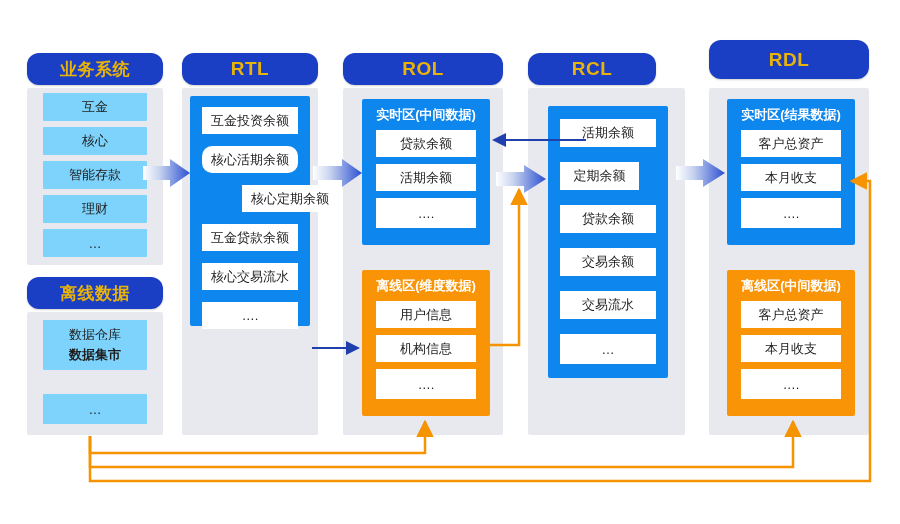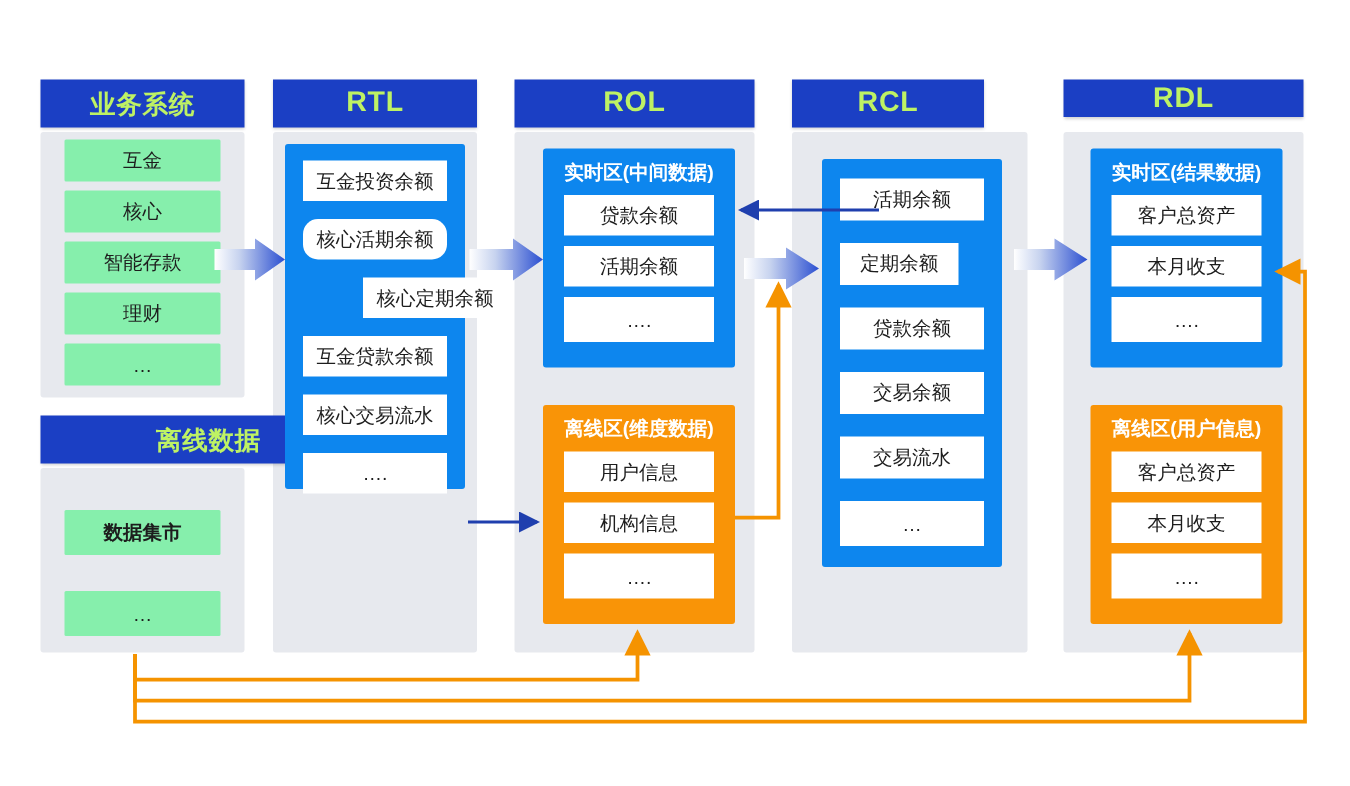--- a/index.html
+++ b/index.html
@@ -11,33 +11,34 @@
   }
   #stage{position:relative;width:900px;height:524px;}
 
   
   .colbg{position:absolute;background:#e7e9ee;border-radius:2px;}
 
   
   .hdr{
     position:absolute;
     background:#1b3fc4;
-    color:#bef264;
+    color:#eab308;
     font-weight:bold;
     display:flex;align-items:center;justify-content:center;
     letter-spacing:.5px;
     box-shadow:0 1px 2px rgba(0,0,0,.18);
+    border-radius:12px;
   }
   .hdr.cn{font-size:17px;}
   .hdr.en{font-size:19px;}
 
   
   .chip{
     position:absolute;
-    background:#86efac;
+    background:#7dd3fc;
     display:flex;align-items:center;justify-content:center;
     font-size:13px;color:#1d1d1d;
     border-radius:1px;
   }
 
   
   .zone{position:absolute;border-radius:2px;}
   .zone.blue{background:#0d86ee;}
   .zone.orange{background:#f99407;}
   .zone-title{
@@ -59,32 +60,33 @@
 <div id="stage">
 
   <div class="colbg" style="left:27px;  top:88px;  width:136px; height:177px;"></div>
   <div class="colbg" style="left:27px;  top:312px; width:136px; height:123px;"></div>
   <div class="colbg" style="left:182px; top:88px;  width:136px; height:347px;"></div>
   <div class="colbg" style="left:343px; top:88px;  width:160px; height:347px;"></div>
   <div class="colbg" style="left:528px; top:88px;  width:157px; height:347px;"></div>
   <div class="colbg" style="left:709px; top:88px;  width:160px; height:347px;"></div>
 
   <div class="hdr cn" style="left:27px;  top:53px; width:136px; height:32px;">业务系统</div>
-  <div class="hdr cn" style="left:27px;  top:277px;width:136px; height:32px;padding-left:44px;">离线数据</div>
+  <div class="hdr cn" style="left:27px;  top:277px;width:136px; height:32px;">离线数据</div>
   <div class="hdr en" style="left:343px; top:53px; width:160px; height:32px;">ROL</div>
   <div class="hdr en" style="left:182px; top:53px; width:136px; height:32px;">RTL</div>
   <div class="hdr en" style="left:528px; top:53px; width:128px; height:32px;">RCL</div>
-  <div class="hdr en" style="left:709px; top:53px; width:160px; height:25px;">RDL</div>
+  <div class="hdr en" style="left:709px; top:40px; width:160px; height:39px;">RDL</div>
 
   <div class="chip" style="left:43px; top:93px;  width:104px; height:28px;">互金</div>
   <div class="chip" style="left:43px; top:127px; width:104px; height:28px;">核心</div>
   <div class="chip" style="left:43px; top:161px; width:104px; height:28px;">智能存款</div>
   <div class="chip" style="left:43px; top:195px; width:104px; height:28px;">理财</div>
   <div class="chip" style="left:43px; top:229px; width:104px; height:28px;">…</div>
 
+  <div class="chip" style="left:43px; top:320px; width:104px; height:30px;">数据仓库</div>
   <div class="chip" style="left:43px; top:340px; width:104px; height:30px;font-weight:bold;">数据集市</div>
   <div class="chip" style="left:43px; top:394px; width:104px; height:30px;">…</div>
 
   <div class="zone blue" style="left:190px; top:96px; width:120px; height:230px;">
     <div class="zchip" style="left:12px; top:11px;  width:96px; height:27px;">互金投资余额</div>
     <div class="zchip" style="left:12px; top:50px;  width:96px; height:27px;border-radius:10px;">核心活期余额</div>
     <div class="zchip" style="left:12px; top:89px;  width:96px; height:27px;margin-left:40px;">核心定期余额</div>
     <div class="zchip" style="left:12px; top:128px; width:96px; height:27px;">互金贷款余额</div>
     <div class="zchip" style="left:12px; top:167px; width:96px; height:27px;">核心交易流水</div>
     <div class="zchip" style="left:12px; top:206px; width:96px; height:27px;">….</div>
@@ -114,21 +116,21 @@
   </div>
 
   <div class="zone blue" style="left:727px; top:99px; width:128px; height:146px;">
     <div class="zone-title">实时区(结果数据)</div>
     <div class="zchip" style="left:14px; top:31px; width:100px; height:27px;">客户总资产</div>
     <div class="zchip" style="left:14px; top:65px; width:100px; height:27px;">本月收支</div>
     <div class="zchip" style="left:14px; top:99px; width:100px; height:30px;">….</div>
   </div>
 
   <div class="zone orange" style="left:727px; top:270px; width:128px; height:146px;">
-    <div class="zone-title">离线区(用户信息)</div>
+    <div class="zone-title">离线区(中间数据)</div>
     <div class="zchip" style="left:14px; top:31px; width:100px; height:27px;">客户总资产</div>
     <div class="zchip" style="left:14px; top:65px; width:100px; height:27px;">本月收支</div>
     <div class="zchip" style="left:14px; top:99px; width:100px; height:30px;">….</div>
   </div>
 
   <svg id="wires" viewBox="0 0 900 524">
     <defs>
       <linearGradient id="gradArrow" x1="0" y1="0" x2="1" y2="0">
         <stop offset="0%" stop-color="#ffffff"></stop>
         <stop offset="35%" stop-color="#c7d3ef"></stop>

